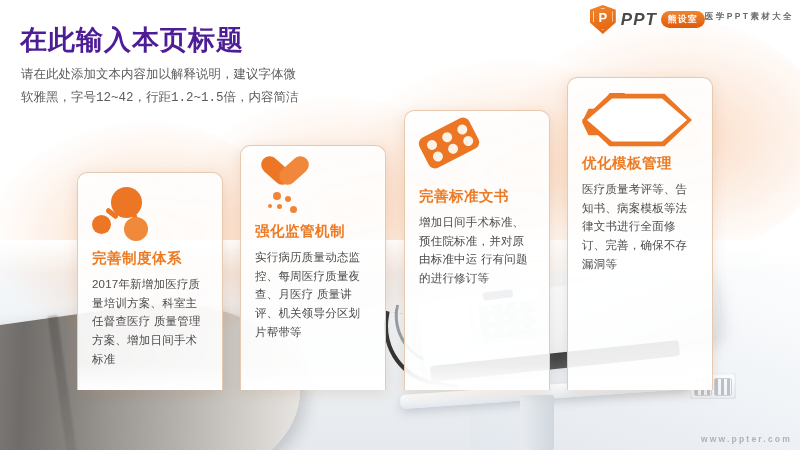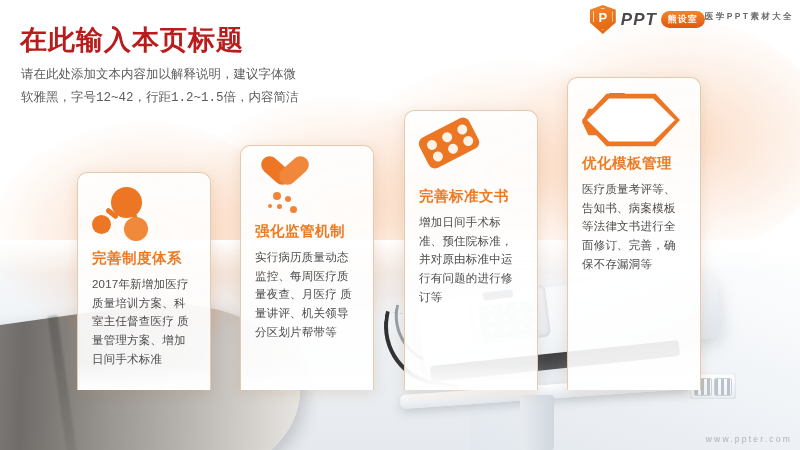--- a/index.html
+++ b/index.html
@@ -136,21 +136,21 @@
   .glow-b{left:180px;top:95px;width:300px;height:230px;
     background:radial-gradient(ellipse at 55% 50%,rgba(240,120,35,.26) 0%,rgba(240,120,35,.09) 45%,rgba(240,120,35,0) 72%);}
   .glow-c{left:345px;top:58px;width:310px;height:230px;
     background:radial-gradient(ellipse at 55% 50%,rgba(240,120,35,.24) 0%,rgba(240,120,35,.08) 45%,rgba(240,120,35,0) 72%);}
   .glow-d{left:508px;top:18px;width:320px;height:240px;
     background:radial-gradient(ellipse at 55% 50%,rgba(240,120,35,.26) 0%,rgba(240,120,35,.09) 45%,rgba(240,120,35,0) 72%);}
 
   
   .page-title{
     position:absolute;left:20px;top:22px;
-    font-size:27px;font-weight:bold;color:#b91c1c;letter-spacing:1px;
+    font-size:27px;font-weight:bold;color:#4c1d95;letter-spacing:1px;
     z-index:10;
   }
   .page-sub{
     position:absolute;left:21px;top:64px;width:330px;
     font-size:12.5px;color:#5c5c5c;line-height:1.85;z-index:10;font-family:Liberation Mono, monospace;
   }
 
   
   .logo{position:absolute;right:6px;top:5px;display:flex;align-items:center;z-index:20;}
   .logo-shield{position:relative;width:26px;height:29px;margin-right:5px;}
@@ -173,21 +173,21 @@
   .logo-ppt{font-size:17px;font-weight:bold;color:#4a4a4a;letter-spacing:1px;font-style:italic;}
   .logo-badge{
     margin-left:4px;background:linear-gradient(180deg,#f0862e,#e0590c);
     color:#fff;font-size:9px;font-weight:bold;padding:2px 7px;border-radius:9px;
     letter-spacing:1px;
   }
   .logo-row2{font-size:8.5px;color:#6a6a6a;letter-spacing:2.4px;margin-top:1px;font-weight:bold;}
 
   
   .card{
-    position:absolute;z-index:12;width:134px;
+    position:absolute;z-index:12;width:146px;
     background:rgba(255,255,255,.90);
     border:1px solid #e6c9ae;
     border-radius:10px 10px 0 0;
     border-bottom:none;
     box-shadow:0 3px 14px rgba(170,120,70,.18);
     padding:14px 20px 0 14px;
     box-sizing:border-box;
     overflow:hidden;
   }
   .card-1{left:77px;top:172px;height:218px;}
@@ -240,21 +240,21 @@
   .ic-hex .h3{left:22px;top:26px;width:27px;height:29px;background:transparent;
     border:0;}
   .ic-hex .h3:before{content:"";position:absolute;inset:0;background:#ec7623;
     clip-path:polygon(25% 3%,75% 3%,100% 50%,75% 97%,25% 97%,0% 50%);}
   .ic-hex .h3:after{content:"";position:absolute;left:5px;top:5px;right:5px;bottom:5px;
     background:#ffffff;clip-path:polygon(25% 3%,75% 3%,100% 50%,75% 97%,25% 97%,0% 50%);}
 
   
   .watermark{
     position:absolute;right:8px;bottom:6px;z-index:14;
-    font-size:8.5px;letter-spacing:2.2px;color:rgba(120,128,136,.55);
+    font-size:8.5px;letter-spacing:2.2px;color:rgba(120,128,136,.55);font-weight:bold;
   }
 </style>
 </head>
 <body>
 
 <div class="slide">
 
   <div class="photo">
     <div class="wall-right"></div>
     <div class="wall-diag"></div>

